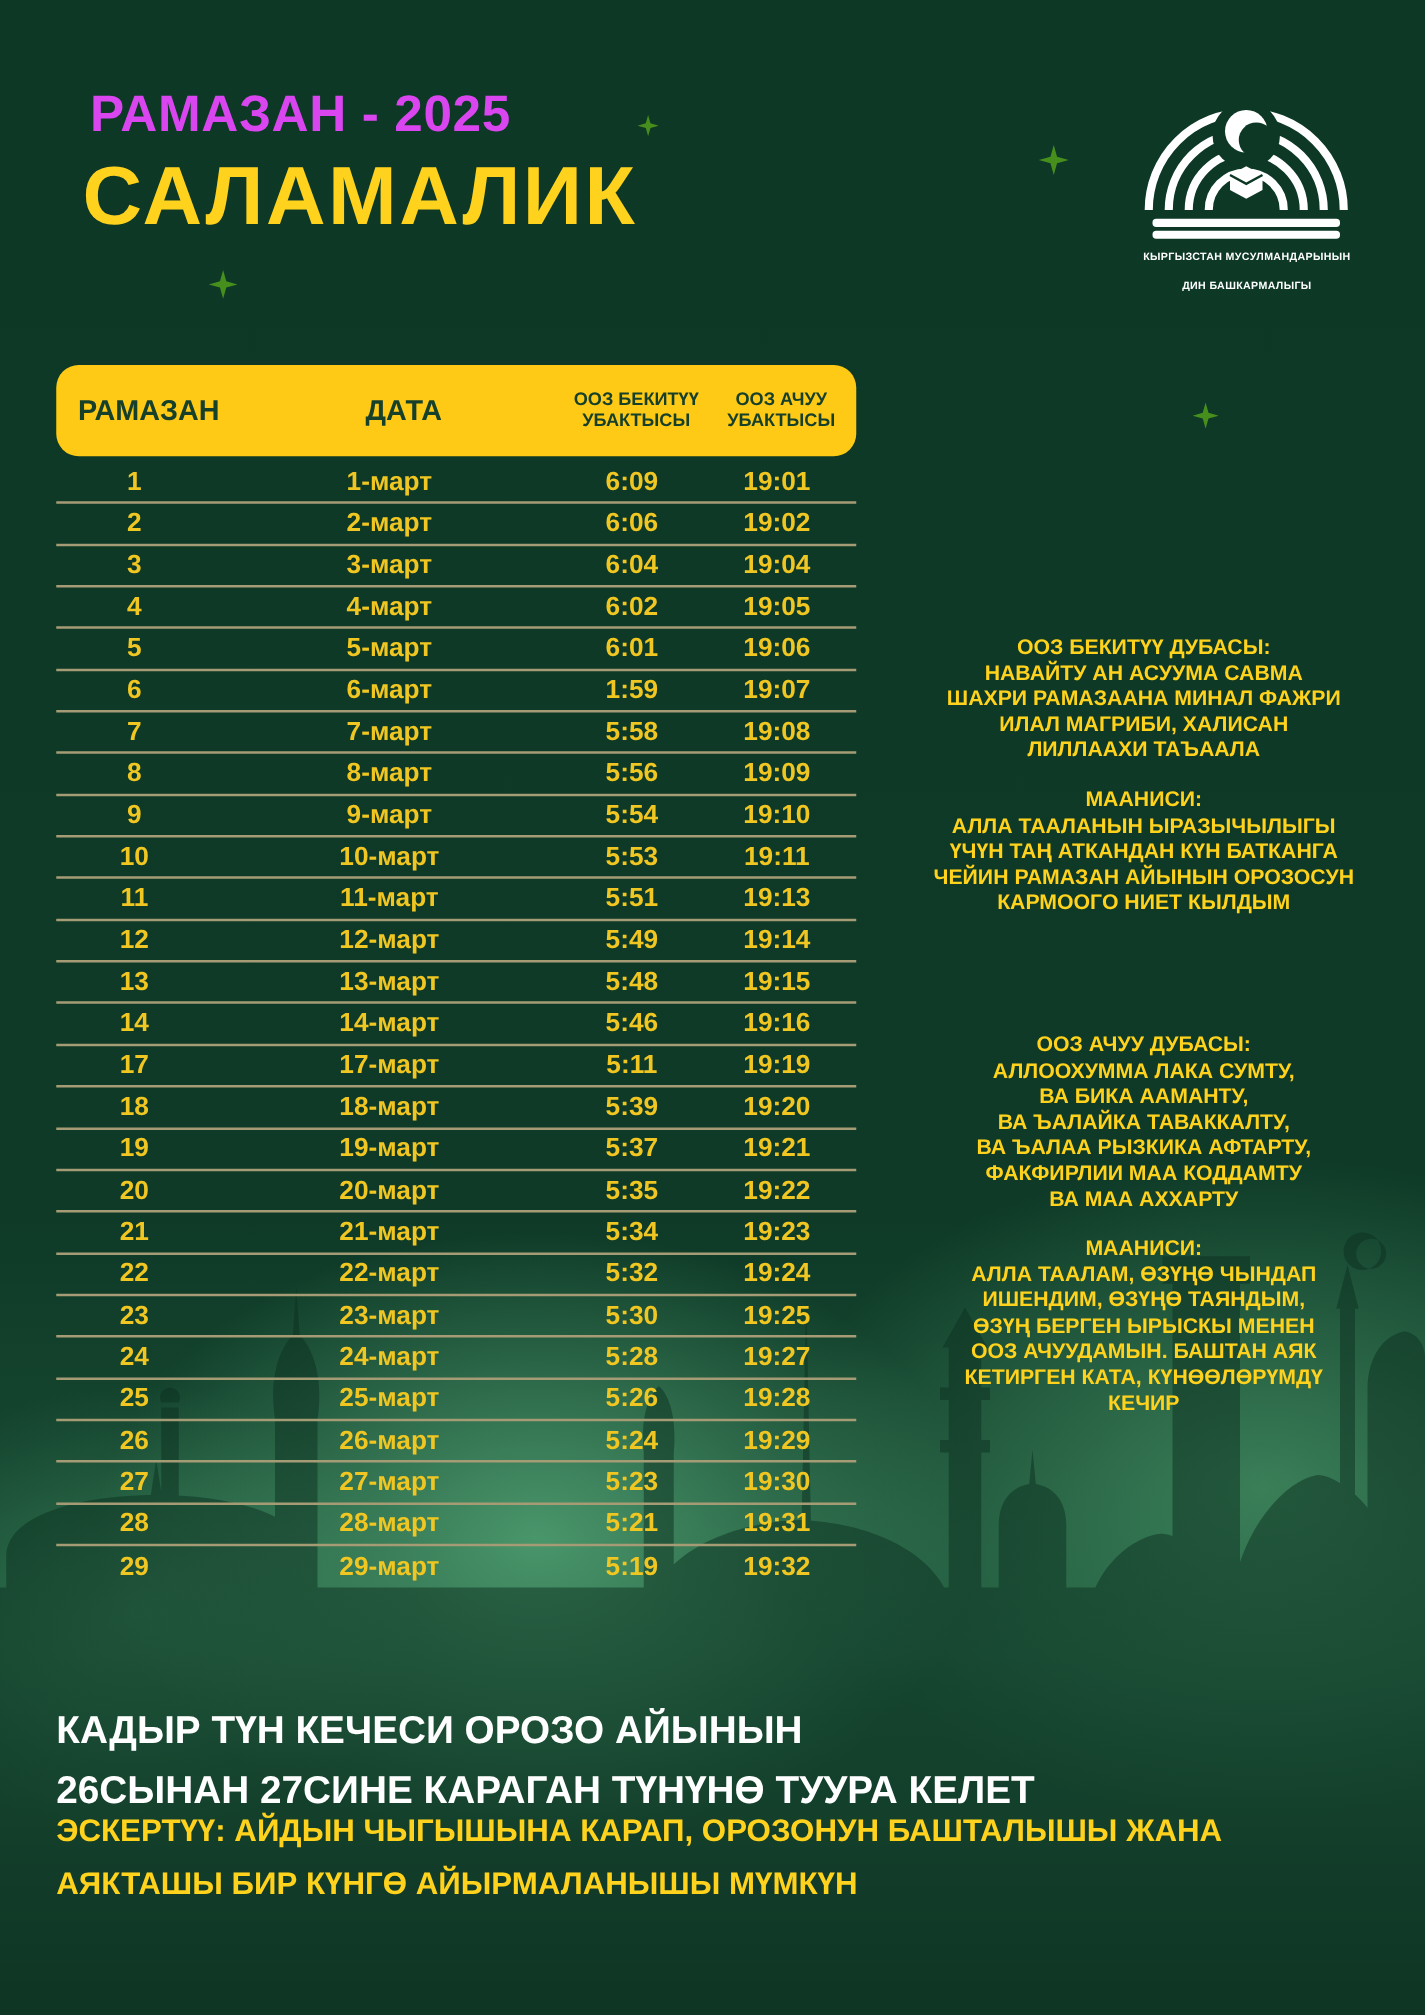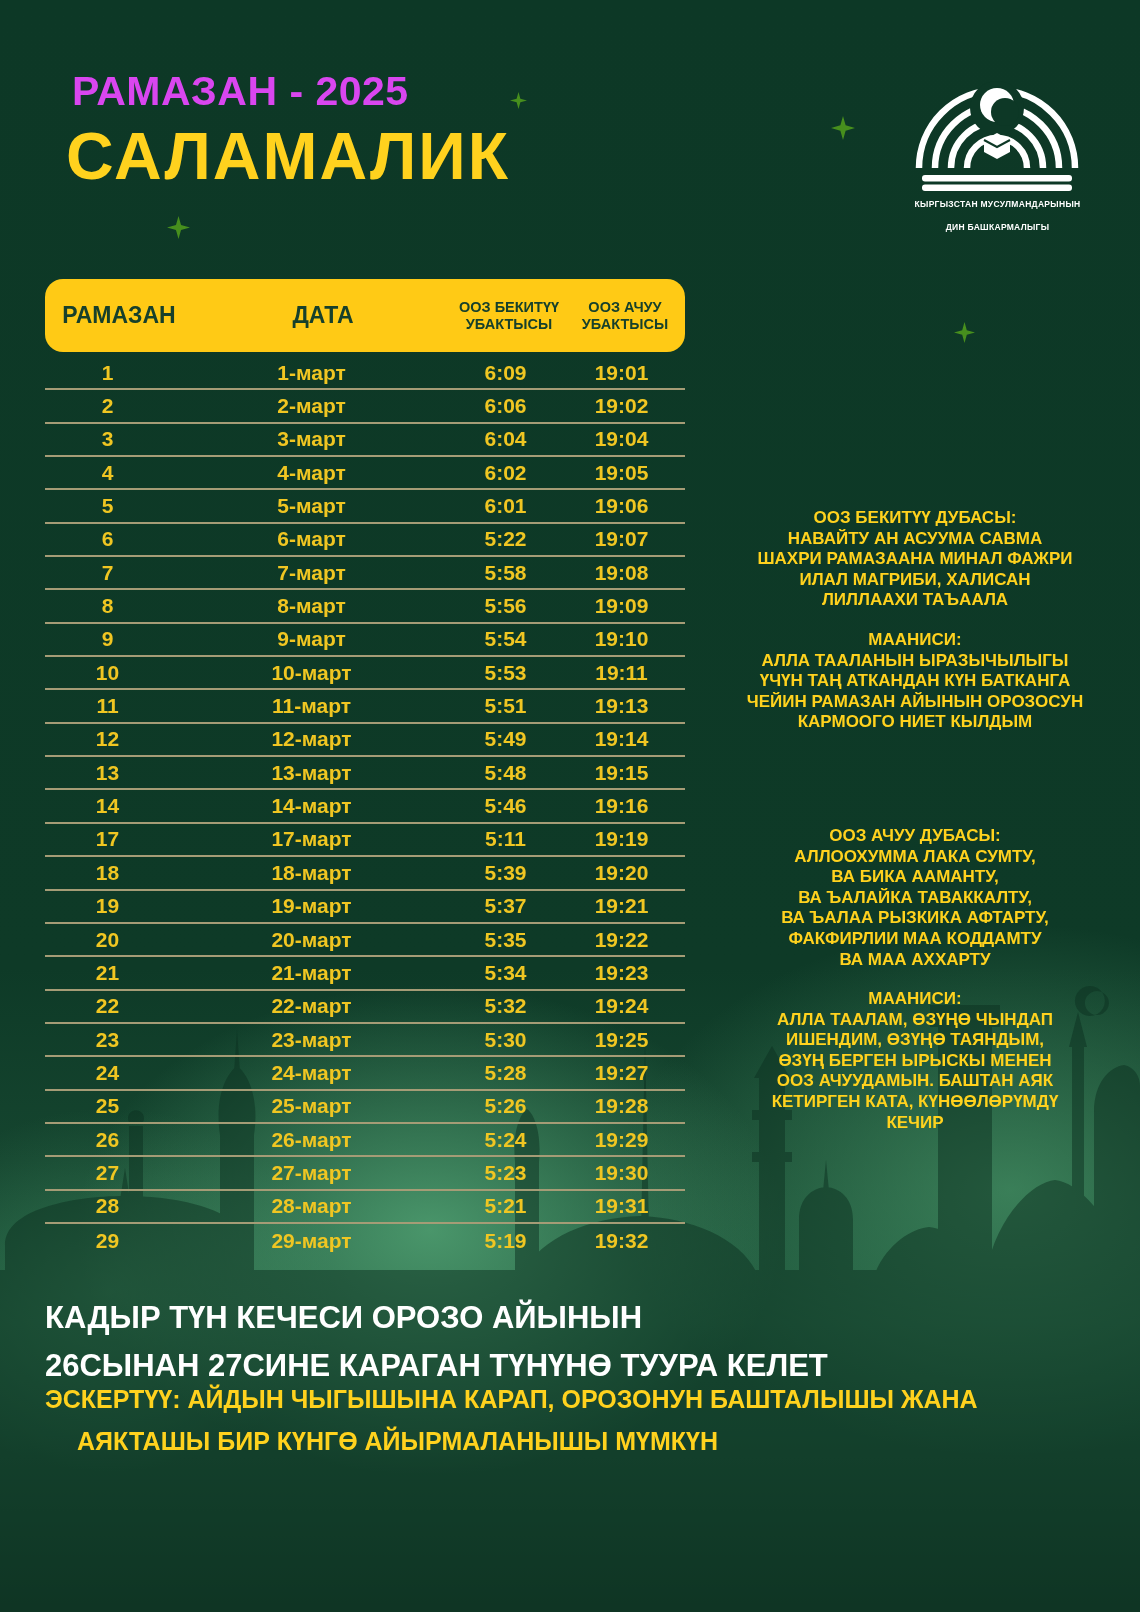--- a/index.html
+++ b/index.html
@@ -27,45 +27,45 @@
   .star-2{left:831px;top:116px;width:24px;height:24px;}
   .star-3{left:167px;top:216px;width:23px;height:23px;}
   .star-4{left:954px;top:322px;width:21px;height:21px;}
 
   
   .logo{position:absolute;left:895px;top:80px;width:205px;text-align:center;}
   .logo-text{color:#ffffff;font-weight:bold;font-size:8.5px;line-height:11px;
     letter-spacing:.3px;margin-top:3px;}
 
   
-  .cal-table{position:absolute;left:45px;top:279px;width:640px;}
+  .cal-table{position:absolute;left:45px;top:292px;width:640px;}
   .t-head{display:grid;grid-template-columns:148px 260px 112px 120px;align-items:center;
     height:73px;background:#ffca15;border-radius:18px;color:#17402b;}
   .t-head .h{text-align:center;font-weight:800;}
   .t-head .h-big{font-size:23px;}
   .t-head .h-small{font-size:14.5px;line-height:17px;white-space:pre-line;}
   .t-body{margin-top:5px;}
   .t-row{display:grid;grid-template-columns:125px 283px 105px 127px;align-items:center;
     height:33.35px;box-sizing:border-box;border-bottom:2px solid #a59c76;}
   .t-row:last-child{border-bottom:none;}
   .t-row span{text-align:center;font-size:21px;font-weight:bold;color:#f0c622;}
 
   
   .dua-col{position:absolute;inset:0;pointer-events:none;}
   .dua-block{position:absolute;left:700px;width:430px;text-align:center;
     color:#ffd21e;font-weight:800;font-size:17px;line-height:20.6px;}
   .dua-1{top:508px;} .dua-2{top:630px;} .dua-3{top:826px;} .dua-4{top:989px;}
 
   
-  .footer{position:absolute;left:45px;top:1300px;width:1070px;}
+  .footer{position:absolute;left:45px;top:1366px;width:1070px;}
   .f-white{color:#ffffff;font-weight:800;font-size:31px;line-height:36px;}
   .f-white + .f-white{margin-top:12px;}
   .f-yellow{color:#ffd21e;font-weight:800;font-size:25px;line-height:30px;}
   .f-yellow.first{margin-top:0;}
-  .f-yellow + .f-yellow{margin-top:12px;margin-left:32px;}
+  .f-yellow + .f-yellow{margin-top:12px;}
 </style>
 </head>
 <body>
 
 <div id="poster">
   <div class="bg-glow"></div>
 
   <svg class="silhouette" viewBox="0 0 1140 712" preserveAspectRatio="none">
     <g fill="#0c2f1f" fill-opacity="0.5">
       <path fill-rule="nonzero" d="
@@ -161,21 +161,21 @@
   </div>
         <div class="t-row">
     <span>5</span>
     <span>5-март</span>
     <span>6:01</span>
     <span>19:06</span>
   </div>
         <div class="t-row">
     <span>6</span>
     <span>6-март</span>
-    <span>5:22</span>
+    <span>1:59</span>
     <span>19:07</span>
   </div>
         <div class="t-row">
     <span>7</span>
     <span>7-март</span>
     <span>5:58</span>
     <span>19:08</span>
   </div>
         <div class="t-row">
     <span>8</span>

